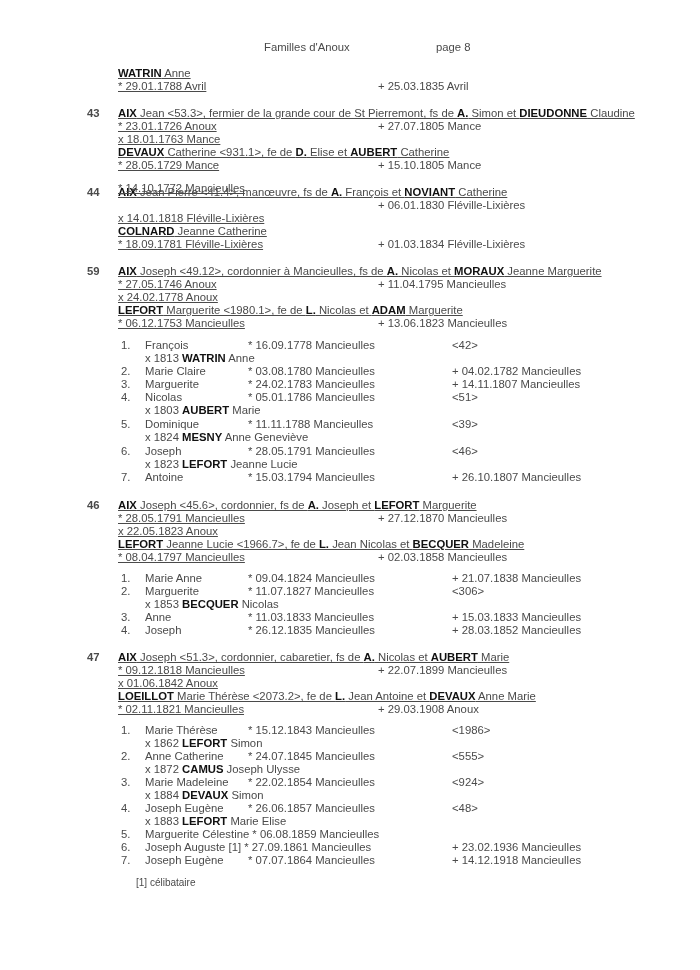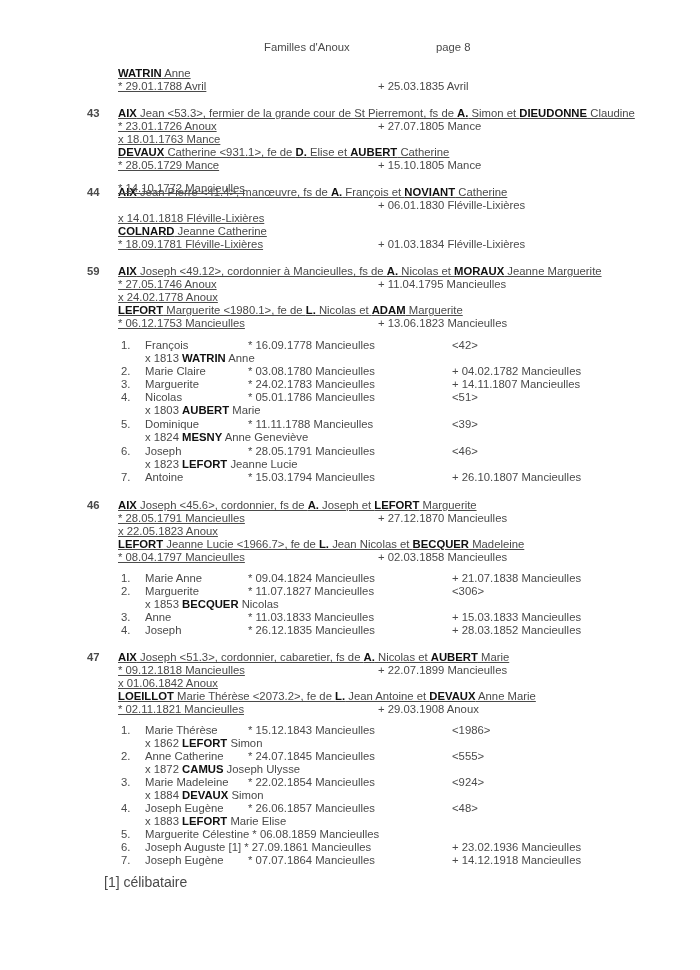--- a/index.html
+++ b/index.html
@@ -14,21 +14,21 @@
   .header .page { position: absolute; left: 398px; margin-left: 38px; }
   .line { position: absolute; height: 13px; line-height: 13px; white-space: nowrap; }
   .num { left: 87px; font-weight: bold; }
   .c-main { left: 118px; text-decoration: underline; }
   .c-death { left: 378px; }
   .k-num { left: 121px; }
   .k-name { left: 145px; }
   .k-birth { left: 248px; }
   .k-death { left: 452px; }
   .k-spouse { left: 145px; }
-  .foot { left: 104px; font-size: 14px; }
+  .foot { left: 136px; font-size: 10px; }
 </style>
 </head>
 <body>
 
 <div class="header">
   <span class="title">Familles d'Anoux</span>
   <span class="page">page 8</span>
 </div>
 
 <div class="line c-main" style="top:67px"><b>WATRIN</b><span> Anne</span></div>

